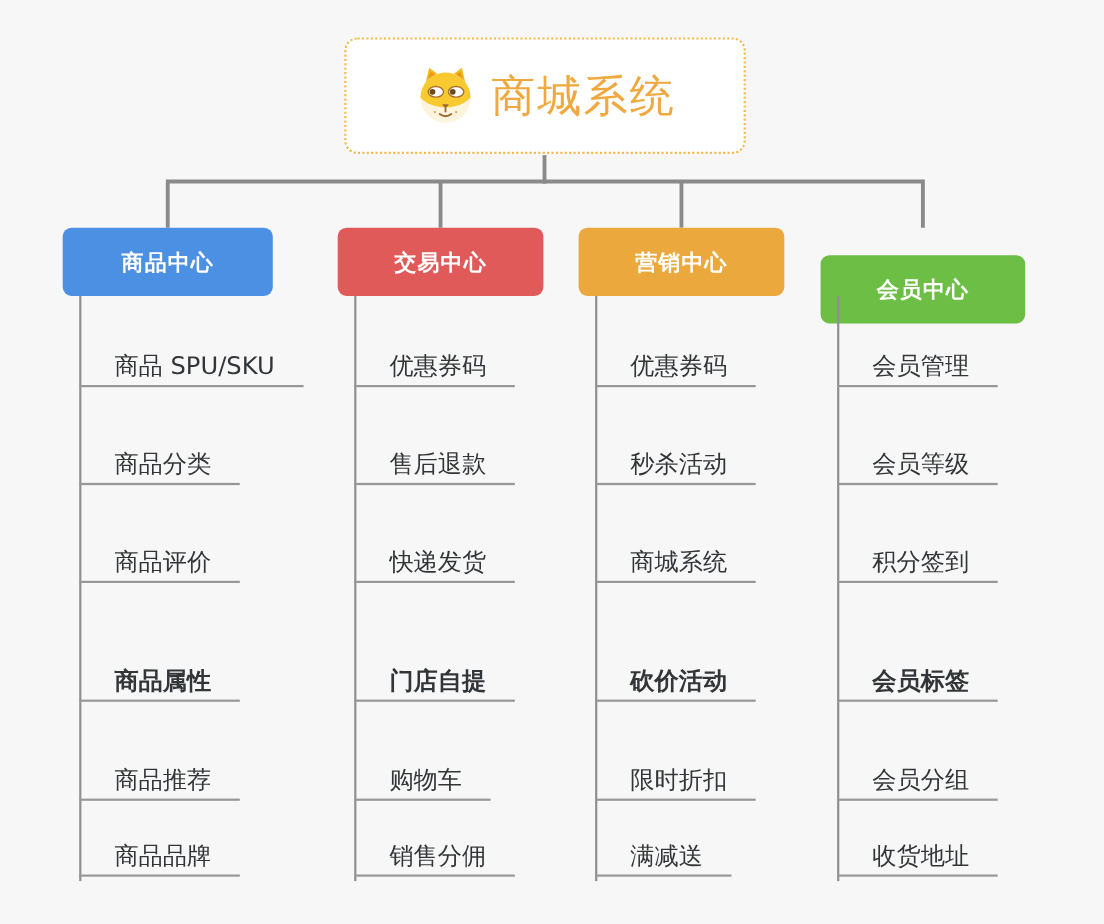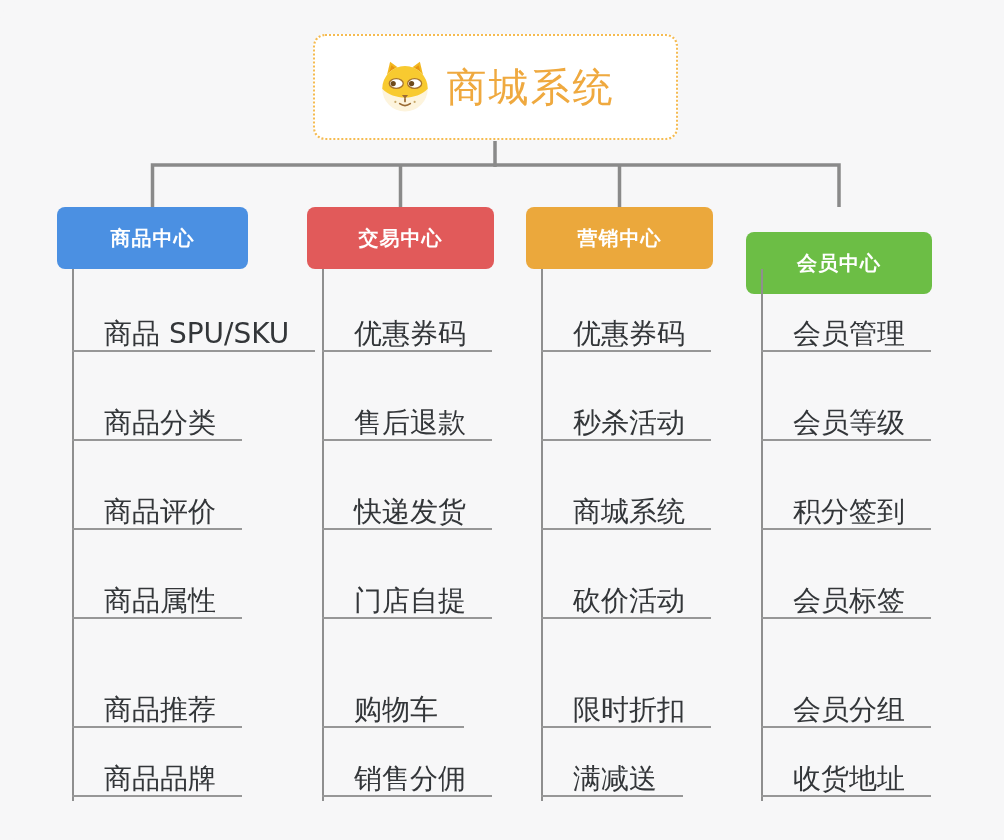--- a/index.html
+++ b/index.html
@@ -75,33 +75,33 @@
   .v2 { left:322px; }
   .v3 { left:541px; }
   .v4 { left:761px; }
 
   
   .leaf {
     position:absolute;
     height:36px; line-height:36px;
     padding:0 26px 0 32px;
     border-bottom:2px solid #979797;
-    font-size:28px;
+    font-size:22px;
     color:#333639;
     white-space:nowrap;
     cursor:default;
   }
   .c1 { left:72px; }
   .c2 { left:322px; }
   .c3 { left:541px; }
   .c4 { left:761px; }
   .r1 { top:316px; }
   .r2 { top:405px; }
   .r3 { top:494px; }
-  .r4 { top:583px; }
+  .r4 { top:602px;font-weight:bold; }
   .r5 { top:692px; }
   .r6 { top:761px; }
 </style>
 </head>
 <body>
 
 <div id="canvas">
 
   <svg class="connectors" viewBox="0 0 1004 840">
     <path d="M495 141 V167" style="stroke: rgb(138, 138, 138);"></path>

